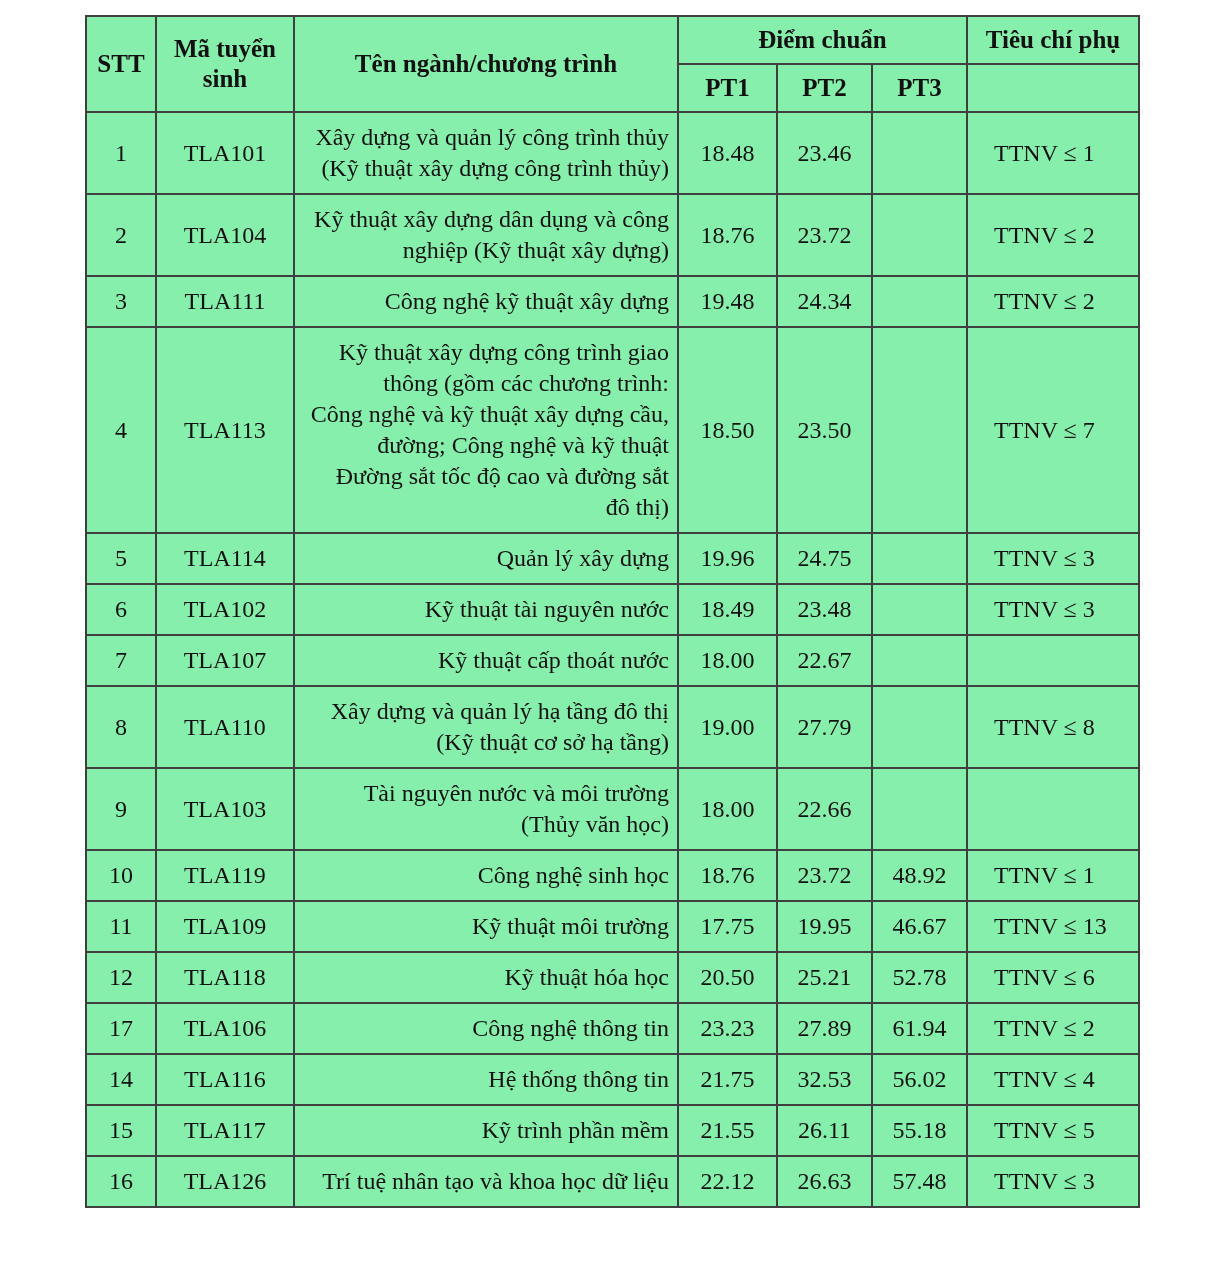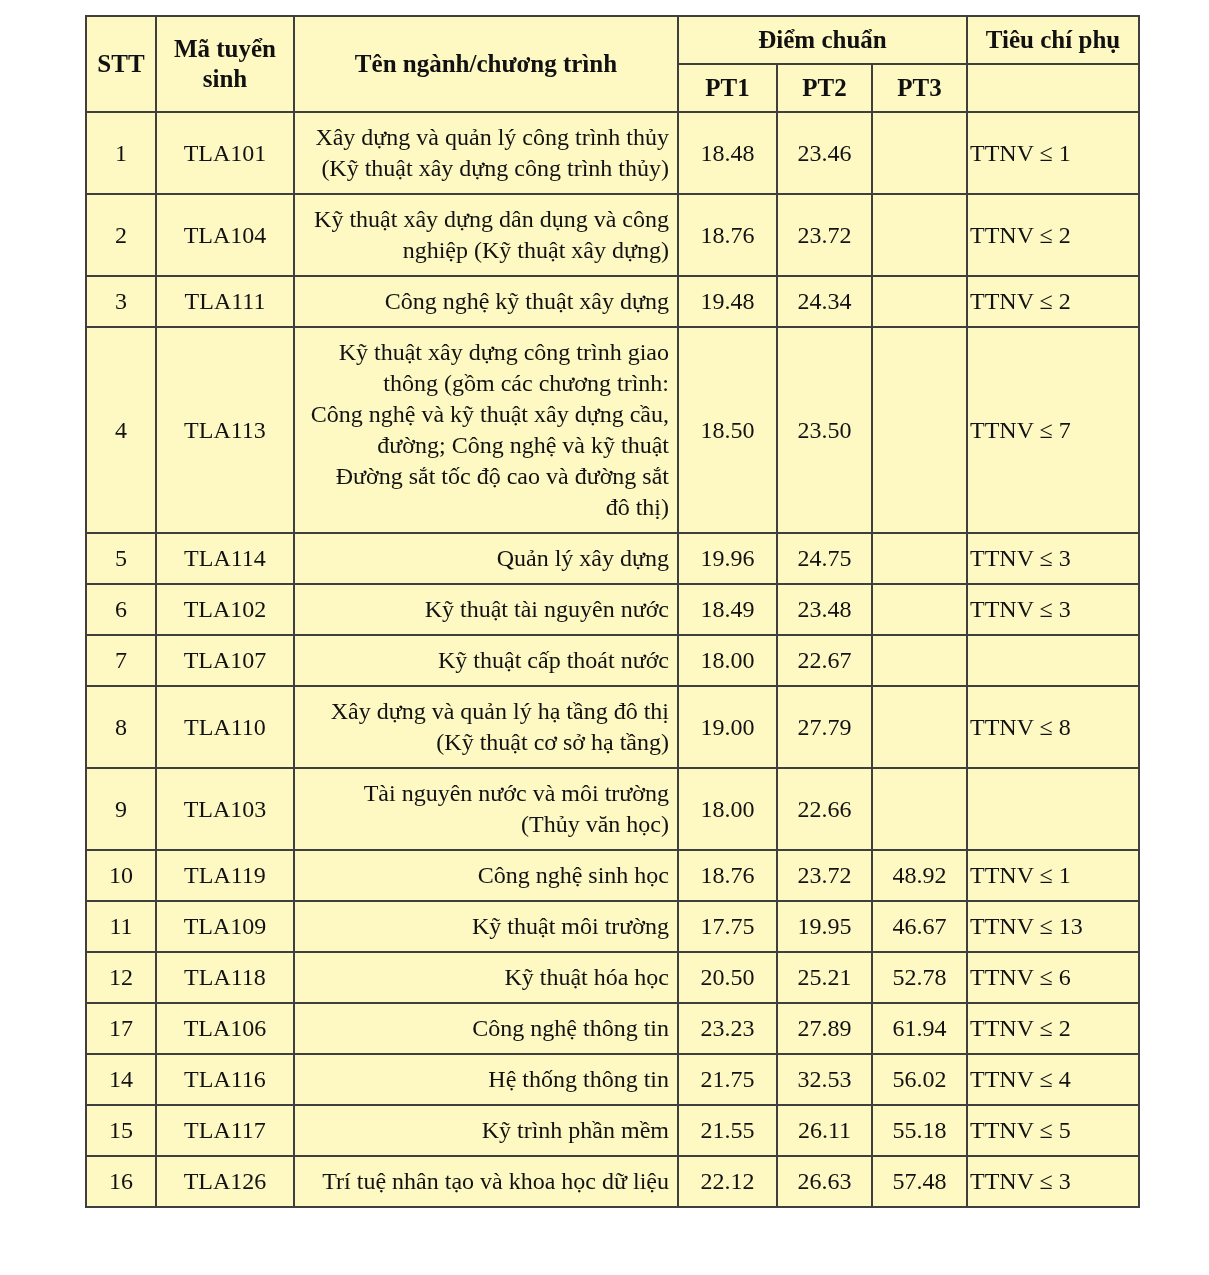--- a/index.html
+++ b/index.html
@@ -12,21 +12,21 @@
     height: 1275px;
     font-family: "Liberation Serif", "DejaVu Serif", serif;
     color: #121212;
     overflow: hidden;
   }
   table.score-table {
     border-collapse: collapse;
     table-layout: fixed;
     width: 1053px;
     margin: 15px 0 0 85px;
-    background: #fef9c3;
+    background: #86efac;
   }
   .score-table th,
   .score-table td {
     border: 2px solid #3f3f3f;
     vertical-align: middle;
     overflow: hidden;
   }
   .score-table thead th {
     font-weight: bold;
     font-size: 25px;
@@ -46,21 +46,21 @@
   td.cell-stt, td.cell-code, td.cell-pt {
     text-align: center;
   }
   td.cell-name {
     text-align: right;
     padding-left: 13px;
     white-space: pre-line;
   }
   td.cell-tieu {
     text-align: left;
-    padding-left: 2px;
+    padding-left: 26px;
   }
 </style>
 </head>
 <body>
 
 <div>
   <table class="score-table">
     <colgroup>
       <col style="width:70px">
       <col style="width:138px">

